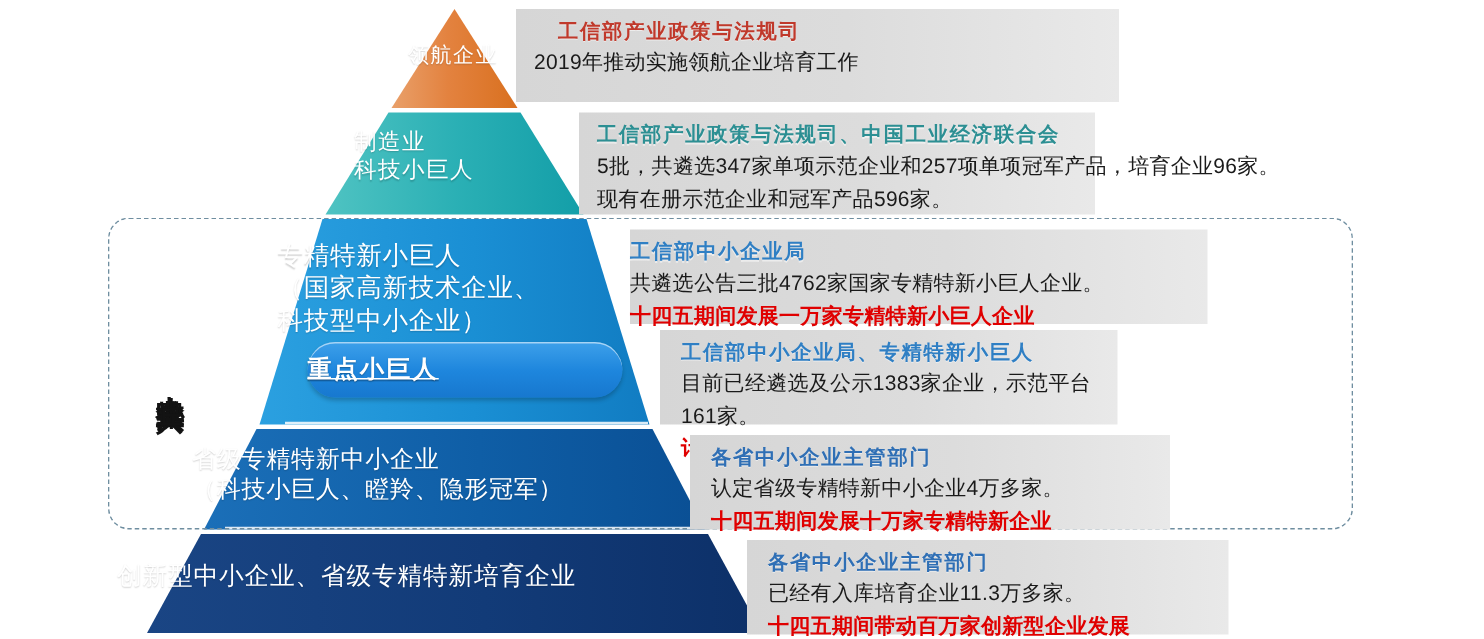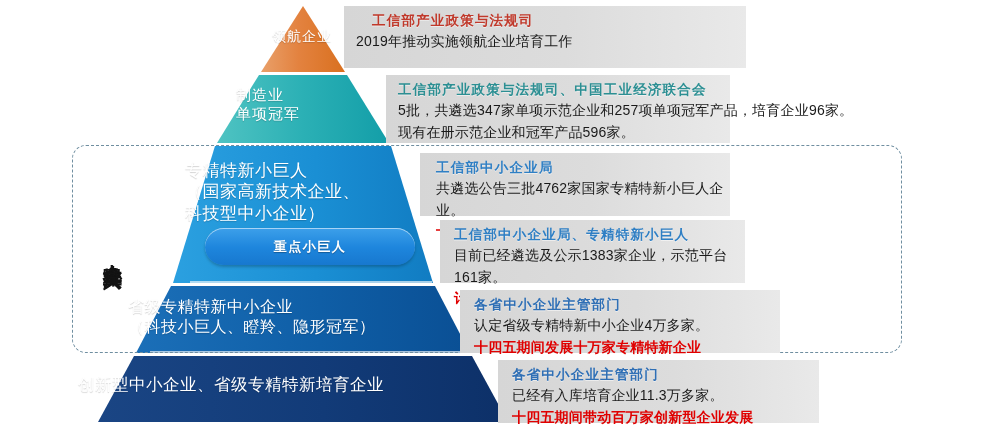--- a/index.html
+++ b/index.html
@@ -55,23 +55,24 @@
   .tl-5{ left:128px;top:297px;width:330px;font-size:16px;letter-spacing:.5px;}
   .tl-6{ left:78px;top:374px;width:420px;font-size:16.5px;letter-spacing:.5px;}
 
   
   .pill{
     position:absolute;
     left:205px;top:228px;width:210px;height:37px;
     border-radius:19px;
     background:linear-gradient(180deg,#3da0ea 0%,#1e86dd 52%,#1778cf 100%);
     box-shadow:inset 0 1px 0 rgba(255,255,255,.55),0 2px 3px rgba(0,0,0,.22);
-    display:flex;align-items:center;justify-content:center;
-    color:#ffffff;font-size:13px;font-weight:bold;letter-spacing:1.5px;
+    display:flex;align-items:center;justify-content:flex-start;
+    color:#ffffff;font-size:16px;font-weight:bold;letter-spacing:1.5px;
     text-shadow:0 1px 1px rgba(0,0,0,.3);
+    text-decoration:underline;
   }
 
   
   .panel{
     position:absolute;
     background:linear-gradient(90deg,#d6d6d6 0%,#dcdcdc 55%,#e9e9e9 100%);
     box-sizing:border-box;
     padding:5px 0 4px 0;
   }
   .p-head{
@@ -135,21 +136,21 @@
 
     <polygon points="134,356 472,356 508,422 98,422" fill="url(#gT6)"></polygon>
   </svg>
 
   <div class="dashed-zone"></div>
 
   <div class="vlabel">中小企业排头兵</div>
 
   <div class="tier-label tl-apex">领航企业</div>
   <div class="tier-label tl-2">制造业
-单项冠军</div>
+科技小巨人</div>
   <div class="tier-label tl-3">专精特新小巨人
 （国家高新技术企业、
 科技型中小企业）</div>
   <div class="pill">
     <span>重点小巨人</span>
   </div>
   <div class="tier-label tl-5">省级专精特新中小企业
 （科技小巨人、瞪羚、隐形冠军）</div>
   <div class="tier-label tl-6">创新型中小企业、省级专精特新培育企业</div>
 
@@ -157,21 +158,21 @@
     <div class="p-head" style="color:#c0392b;margin-left:16px;">工信部产业政策与法规司</div>
     <div class="p-body">2019年推动实施领航企业培育工作</div>
   </div>
 
   <div class="panel" style="left:386px;top:75px;width:344px;height:68px;padding-left:12px;">
     <div class="p-head" style="color:#2c8f93;">工信部产业政策与法规司、中国工业经济联合会</div>
     <div class="p-body" style="white-space:nowrap;">5批，共遴选347家单项示范企业和257项单项冠军产品，培育企业96家。</div>
     <div class="p-body" style="white-space:nowrap;">现有在册示范企业和冠军产品596家。</div>
   </div>
 
-  <div class="panel" style="left:420px;top:153px;width:310px;height:63px;padding-left:16px;">
+  <div class="panel" style="left:420px;top:153px;width:385px;height:63px;padding-left:0;">
     <div class="p-head" style="color:#2f7fc4;">工信部中小企业局</div>
     <div class="p-body">共遴选公告三批4762家国家专精特新小巨人企业。</div>
     <div class="p-red">十四五期间发展一万家专精特新小巨人企业</div>
   </div>
 
   <div class="panel" style="left:440px;top:220px;width:305px;height:63px;padding-left:14px;">
     <div class="p-head" style="color:#2f7fc4;">工信部中小企业局、专精特新小巨人</div>
     <div class="p-body">目前已经遴选及公示1383家企业，示范平台161家。</div>
     <div class="p-red">计划三年内重点支持1000余家。</div>
   </div>

